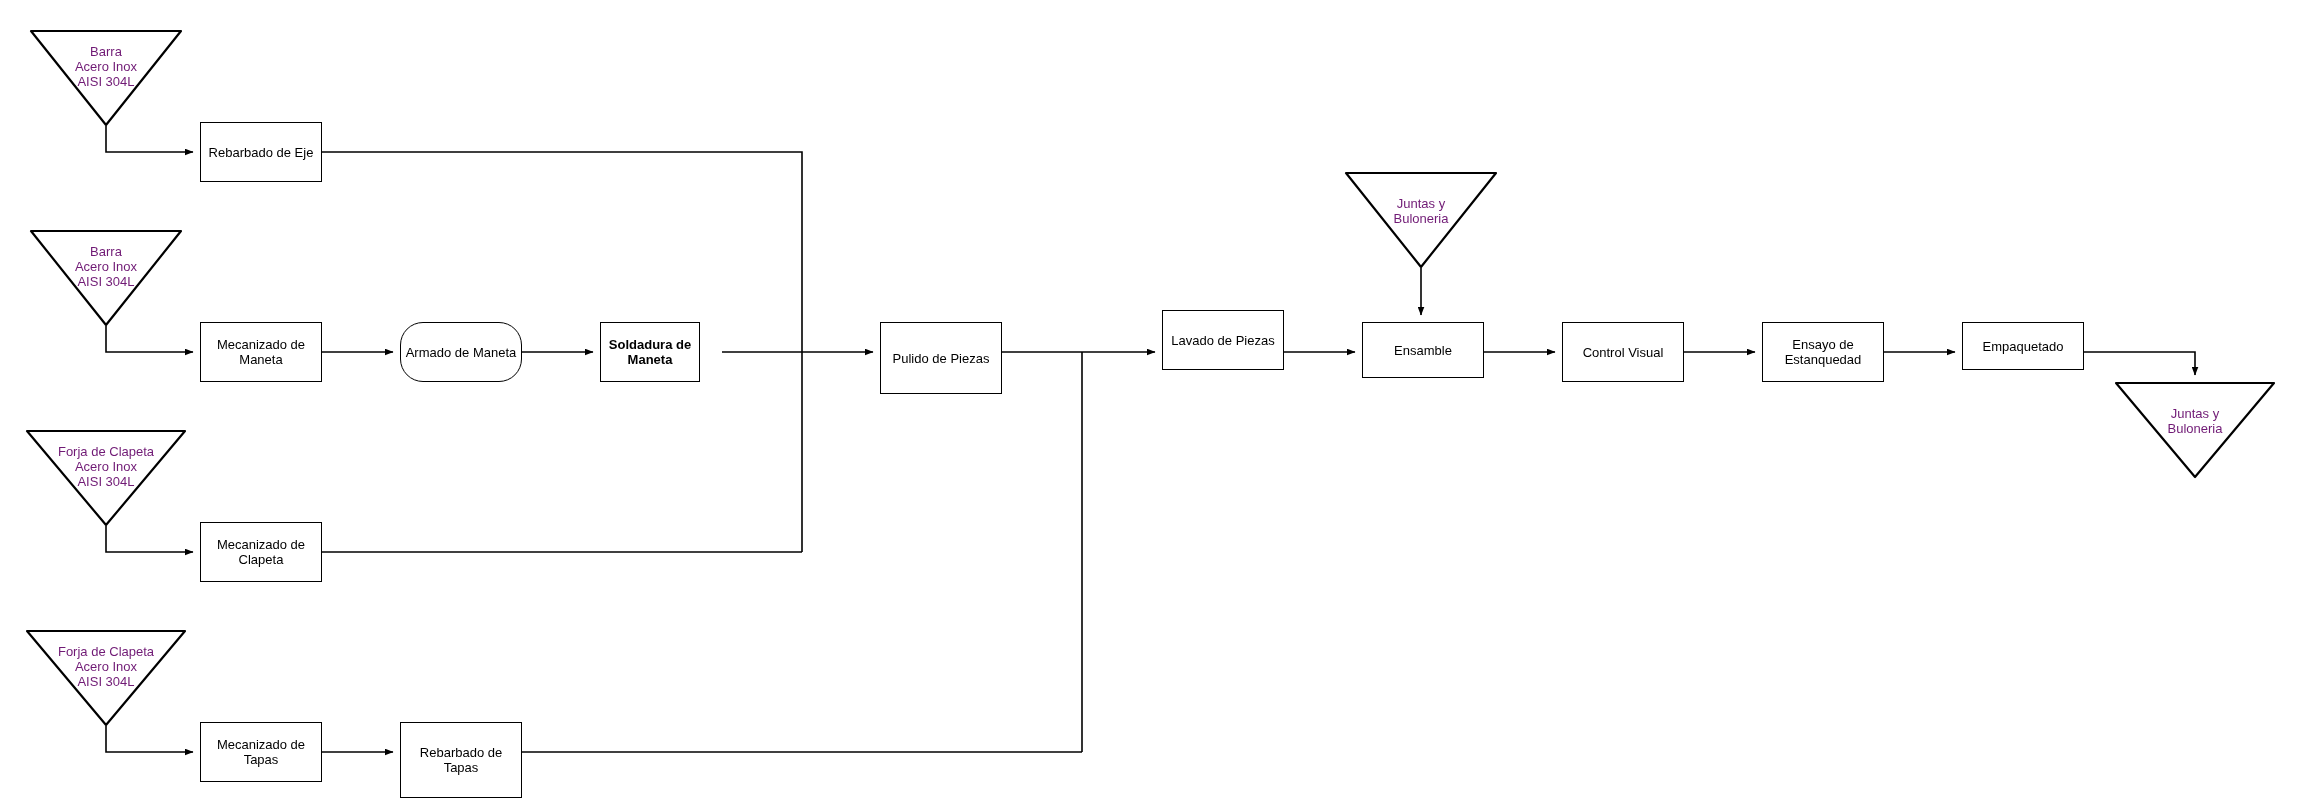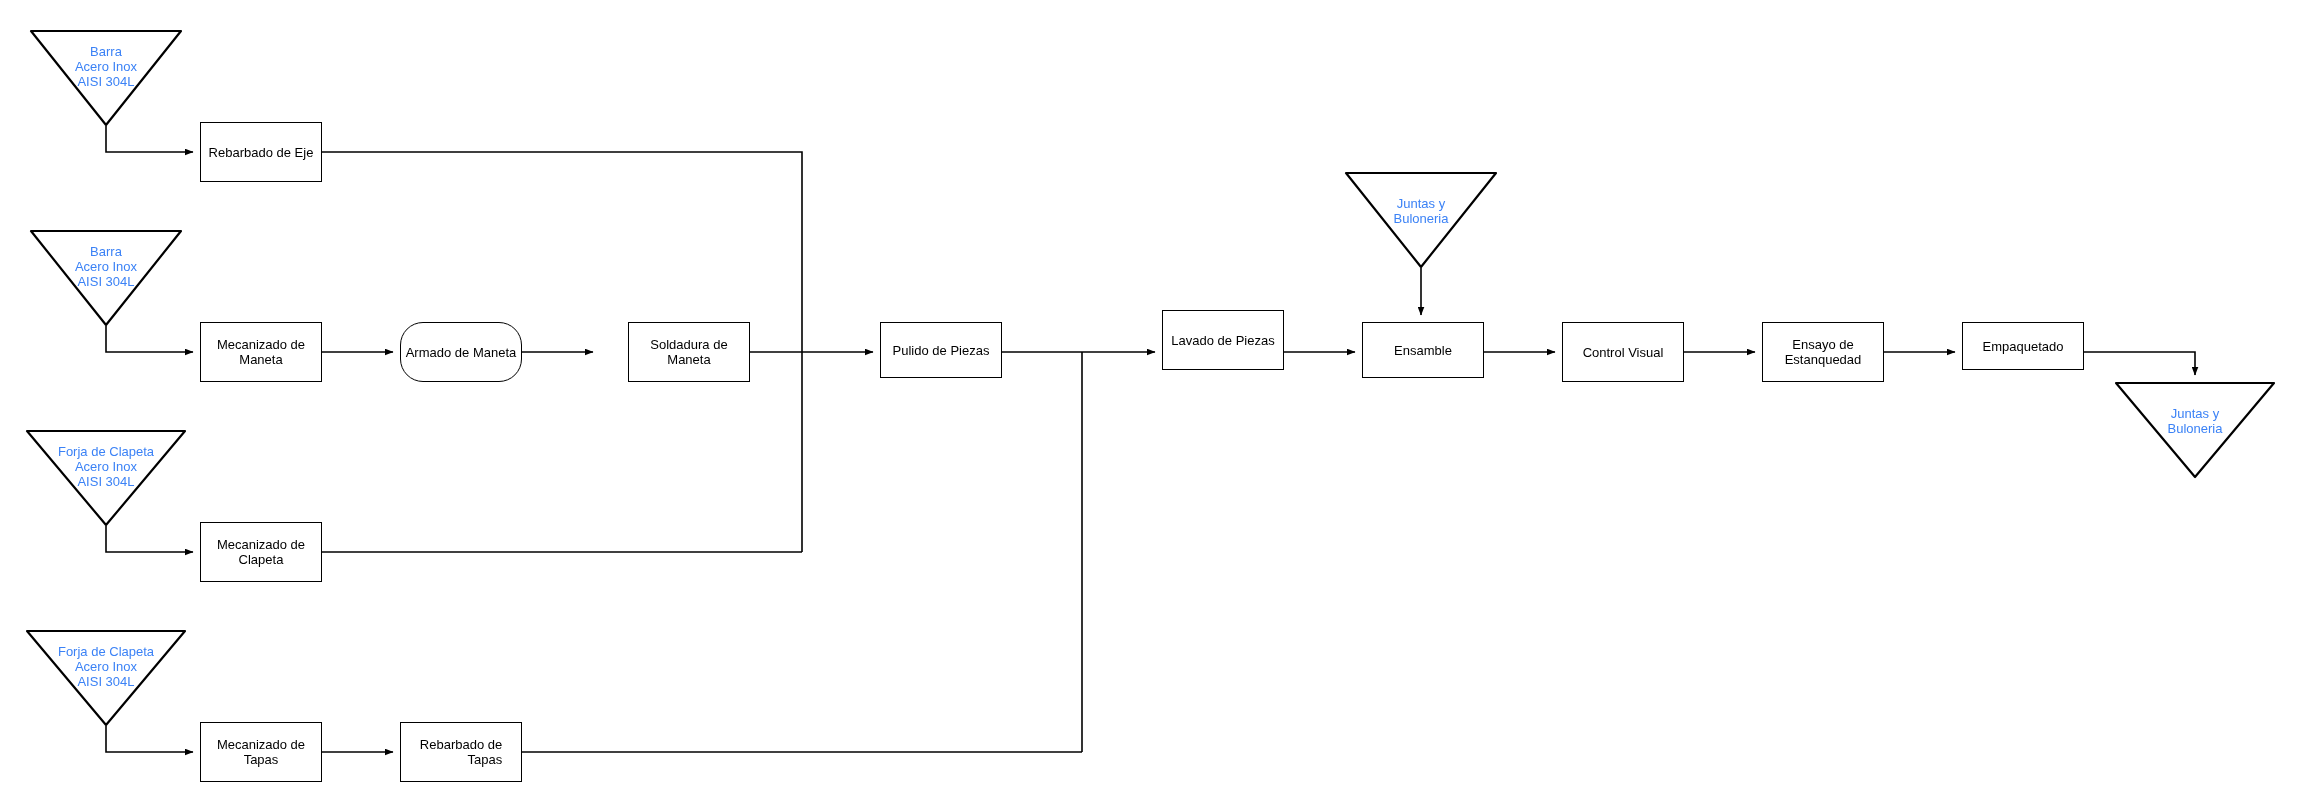--- a/index.html
+++ b/index.html
@@ -55,21 +55,21 @@
     top: 0;
     overflow: visible;
   }
   .material .label {
     position: absolute;
     left: 0;
     width: 100%;
     text-align: center;
     font-size: 13px;
     line-height: 15px;
-    color: #3b82f6;
+    color: #701a75;
     white-space: pre-line;
   }
 </style>
 </head>
 <body>
 
 <div id="canvas">
   <svg id="edges" viewBox="0 0 2302 812" width="2302" height="812" xmlns="http://www.w3.org/2000/svg">
     <defs>
       <marker id="arrowhead" markerWidth="9" markerHeight="7" refX="8.5" refY="3.5" orient="auto" markerUnits="userSpaceOnUse">
@@ -102,24 +102,24 @@
       <div class="node process" style="left: 200px; top: 122px; width: 122px; height: 60px;">
         <span class="label">Rebarbado de Eje</span>
       </div>
       <div class="node process" style="left: 200px; top: 322px; width: 122px; height: 60px;">
         <span class="label">Mecanizado de
 Maneta</span>
       </div>
       <div class="node process" style="left: 400px; top: 322px; width: 122px; height: 60px; border-radius: 23px;">
         <span class="label">Armado de Maneta</span>
       </div>
-      <div class="node process" style="left: 628px; top: 322px; width: 122px; height: 60px;">
+      <div class="node process" style="left: 600px; top: 322px; width: 100px; height: 60px; font-weight: bold;">
         <span class="label">Soldadura de Maneta</span>
       </div>
-      <div class="node process" style="left: 880px; top: 322px; width: 122px; height: 56px;">
+      <div class="node process" style="left: 880px; top: 322px; width: 122px; height: 72px;">
         <span class="label">Pulido de Piezas</span>
       </div>
       <div class="node process" style="left: 1162px; top: 310px; width: 122px; height: 60px;">
         <span class="label">Lavado de Piezas</span>
       </div>
       <div class="node process" style="left: 1362px; top: 322px; width: 122px; height: 56px;">
         <span class="label">Ensamble</span>
       </div>
       <div class="node process" style="left: 1562px; top: 322px; width: 122px; height: 60px;">
         <span class="label">Control Visual</span>
@@ -132,21 +132,21 @@
         <span class="label">Empaquetado</span>
       </div>
       <div class="node process" style="left: 200px; top: 522px; width: 122px; height: 60px;">
         <span class="label">Mecanizado de
 Clapeta</span>
       </div>
       <div class="node process" style="left: 200px; top: 722px; width: 122px; height: 60px;">
         <span class="label">Mecanizado de
 Tapas</span>
       </div>
-      <div class="node process" style="left: 400px; top: 722px; width: 122px; height: 60px; text-align: right;">
+      <div class="node process" style="left: 400px; top: 722px; width: 122px; height: 76px;">
         <span class="label">Rebarbado de
 Tapas</span>
       </div>
       <div class="node material" style="left: 30px; top: 30px; width: 152px; height: 96px;">
         <svg width="152" height="96" viewBox="0 0 152 96">
           <polygon points="1,1 151,1 76,95" fill="#ffffff" stroke="#000000" stroke-width="2.2" stroke-linejoin="round"></polygon>
         </svg>
         <div class="label" style="top: 14px;">Barra
 Acero Inox
 AISI 304L</div>

